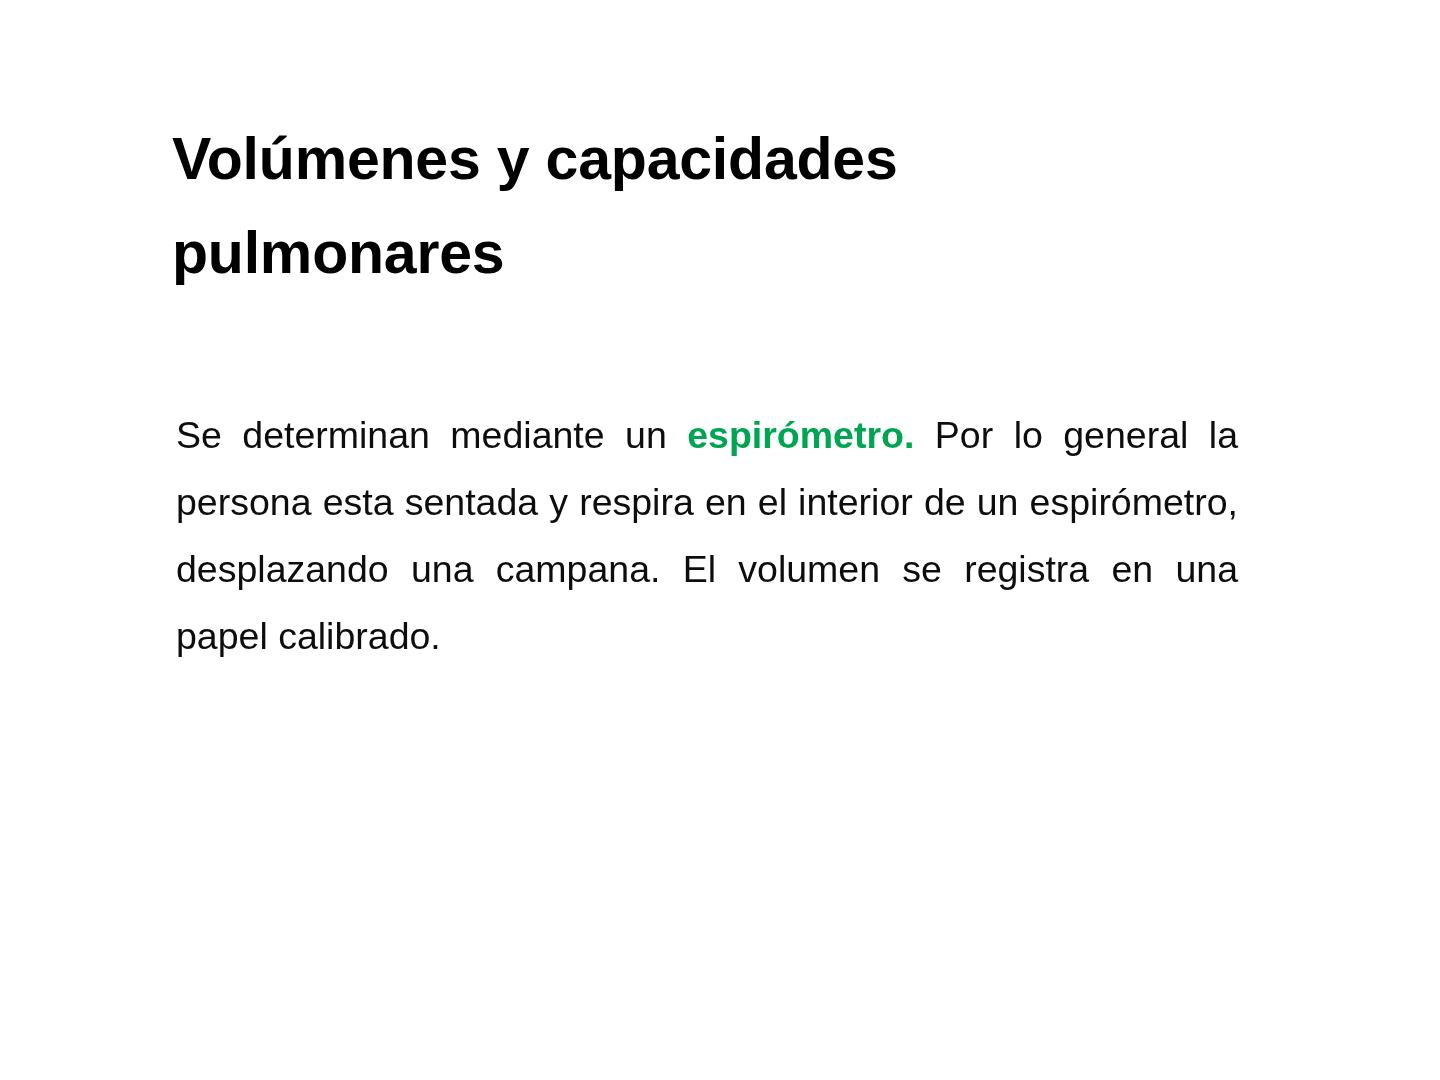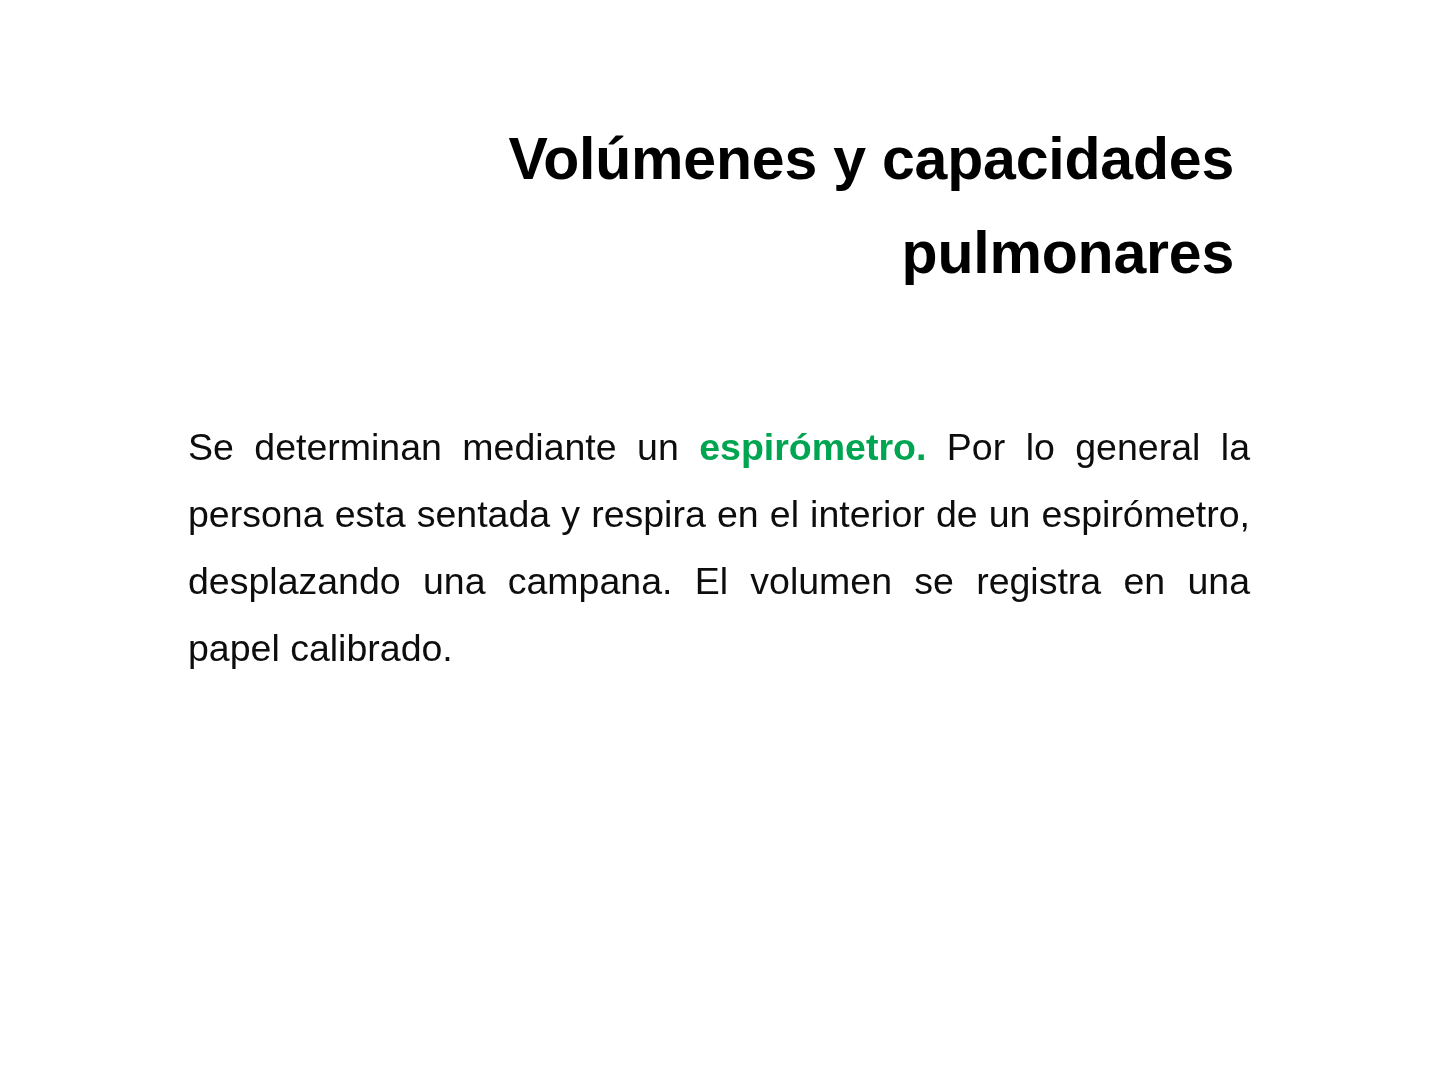--- a/index.html
+++ b/index.html
@@ -17,39 +17,39 @@
     height: 1080px;
     background: #ffffff;
     overflow: hidden;
     box-sizing: border-box;
   }
   .slide-title {
     position: absolute;
     left: 172px;
     top: 112px;
     width: 1062px;
-    text-align: right;
+    text-align: left;
     font-size: 59px;
     line-height: 94px;
     font-weight: bold;
     color: #000000;
     letter-spacing: -0.2px;
     margin: 0;
   }
   .slide-body {
     position: absolute;
     left: 172px;
     top: 398px;
     width: 1062px;
     font-size: 37.5px;
     line-height: 67px;
     color: #0d0d0d;
     text-align: justify;
     text-justify: inter-word;
-    margin: 16px;
+    margin: 4px;
     font-weight: normal;
   }
   .highlight {
     font-weight: bold;
   }
 </style>
 </head>
 <body>
 
 <div class="slide" style="background: rgb(255, 255, 255);">

